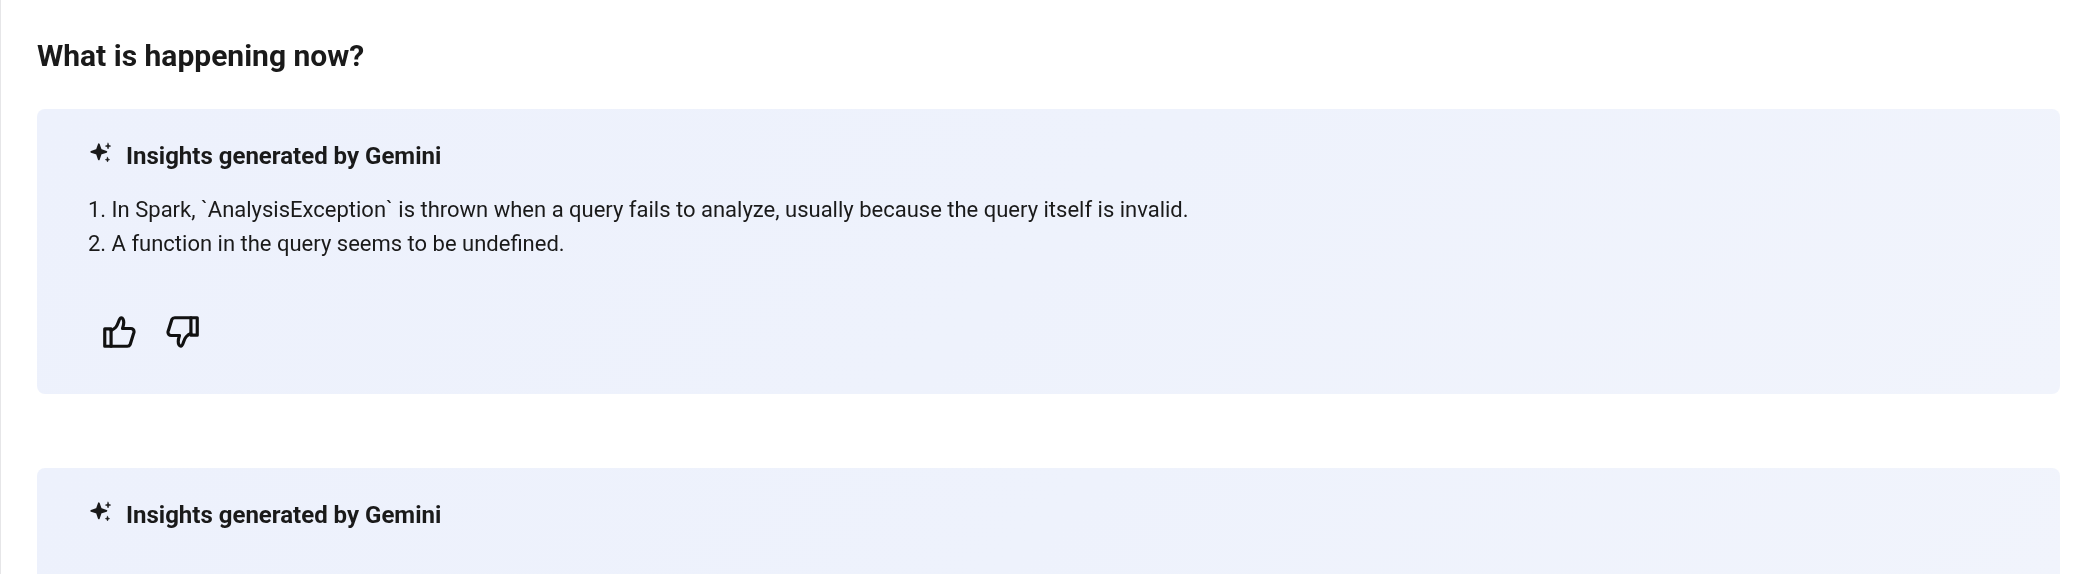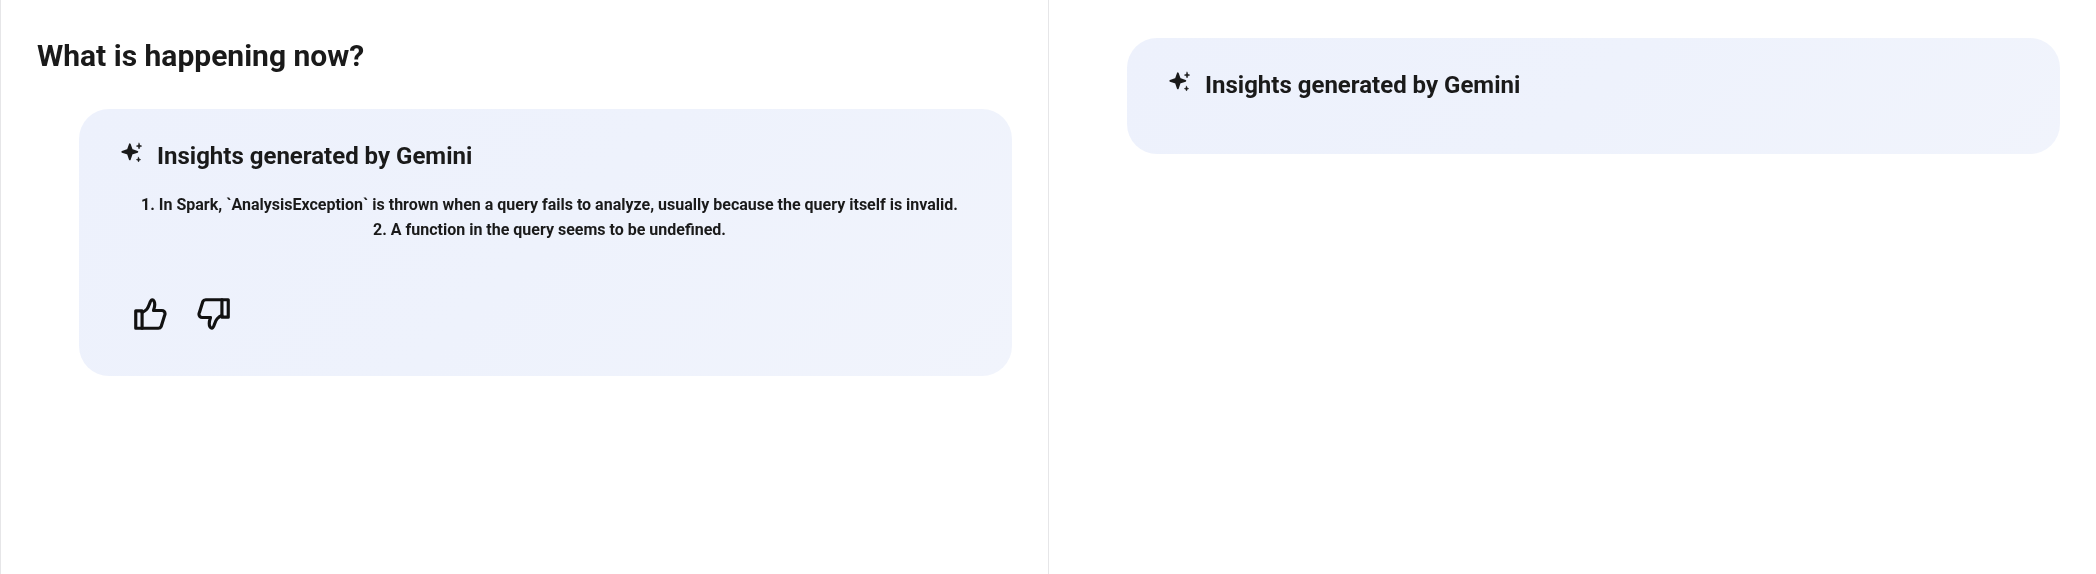--- a/index.html
+++ b/index.html
@@ -11,20 +11,21 @@
     body {
       font-family: -apple-system, BlinkMacSystemFont, "Segoe UI", Roboto, "Helvetica Neue", Arial, sans-serif;
       background: #fff;
       width: 2096px;
       height: 574px;
     }
 
     .container {
       display: flex;
       height: 100%;
+      flex-direction: column;
     }
 
     .panel {
       flex: 1;
       padding: 38px 36px 36px 36px;
       position: relative;
     }
 
     .panel-left {
       border-left: 1px solid #e6e6e8;
@@ -36,23 +37,22 @@
 
     .panel-title {
       font-size: 30px;
       font-weight: 700;
       color: #1a1a1a;
       margin-bottom: 36px;
     }
 
     .insight-card {
       background: linear-gradient(135deg, #edf1fc 0%, #eef2fc 50%, #f1f4fc 100%);
-      border-radius: 30px;
-      padding: 32px 32px 32px 40px;
-      margin-left: 42px;
+      border-radius: 8px;
+      padding: 32px 32px 32px 51px;
     }
 
     .insight-card-tall {
       padding-bottom: 36px;
     }
 
     .insight-header {
       display: flex;
       align-items: center;
       gap: 12px;
@@ -65,25 +65,24 @@
       flex-shrink: 0;
     }
 
     .insight-header-text {
       font-size: 24px;
       font-weight: 700;
       color: #1a1a1a;
     }
 
     .insight-body {
-      font-size: 16px;
+      font-size: 22px;
       line-height: 1.55;
       color: #1a1a1a;
-      font-weight: 700;
-      text-align: center;
+      font-weight: 400;
     }
 
     .feedback-row {
       display: flex;
       align-items: center;
       gap: 18px;
       margin-top: 48px;
       padding-left: 8px;
     }
 

